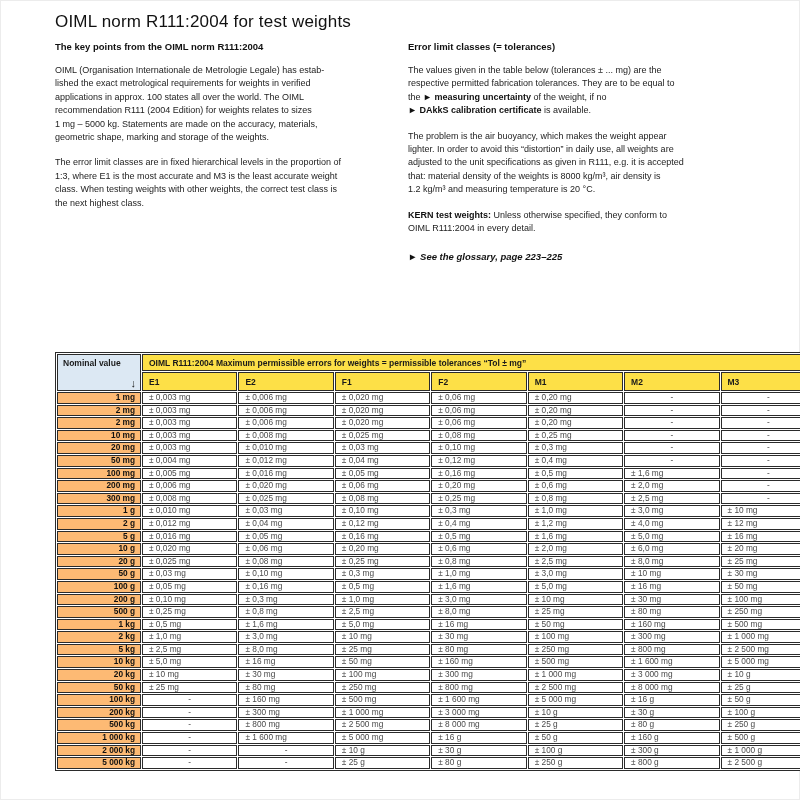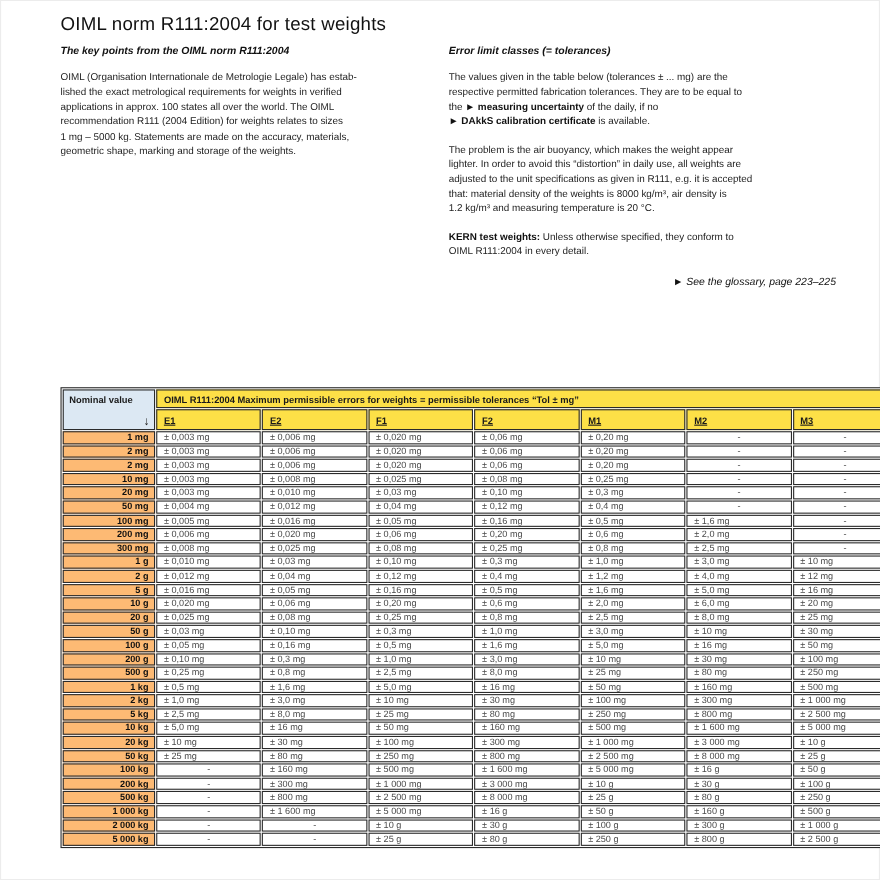--- a/index.html
+++ b/index.html
@@ -8,73 +8,76 @@
     font-family:"Liberation Sans", sans-serif;color:#1a1a1a;
     box-shadow:inset 0 0 0 1px #ececec;overflow:hidden;
   }
   .page-title{
     position:absolute;left:55px;top:12px;font-size:17px;font-weight:400;
     letter-spacing:.2px;color:#111;
   }
   .col{position:absolute;top:41px;}
   .col-left{left:55px;width:340px;}
   .col-right{left:408px;width:352px;}
-  .sec-heading{font-size:9.5px;font-weight:bold;margin:0 0 9px 0;color:#111;font-style:italic;}
+  .sec-heading{font-size:9.5px;font-weight:bold;margin:0 0 9px 0;color:#111;}
   .para{
     font-size:9px;line-height:13.4px;margin:12px 0 11px 0;color:#232323;
     white-space:pre-line;
   }
   .para .b{font-weight:bold;color:#111;}
   .glossary{
-    font-size:9.5px;font-weight:normal;font-style:italic;margin-top:16px;color:#111;
+    font-size:9.5px;font-weight:bold;font-style:italic;margin-top:16px;color:#111;
     white-space:pre-line;
-    text-align:right;
   }
   .mt{margin-top:14px;}
 
   .table-wrap{position:absolute;left:55px;top:352px;}
   table{
     border-collapse:separate;border-spacing:1px;table-layout:fixed;
     width:763px;border:1px solid #2b2b2b;background:#fff;
   }
   th,td{border:1px solid #2b2b2b;overflow:hidden;box-sizing:border-box;}
   thead th{background:#fde047;font-size:8.5px;text-align:left;vertical-align:middle;}
   th.nominal-head{position:relative;vertical-align:top;padding:3px 4px 0 5px;background:#dce8f3;}
   th.nominal-head .arrow{
     position:absolute;right:4px;bottom:1px;font-size:11px;font-weight:bold;line-height:11px;
   }
   th.span-head{height:17px;padding:0 0 0 6px;}
-  th.class-head{height:19px;padding:0 0 0 6px;text-decoration:underline;}
+  th.class-head{height:19px;padding:0 0 0 6px;}
   tbody td{height:9.6px;font-size:8.3px;line-height:9.6px;vertical-align:middle;}
   td.nominal{
     background:#fdba74;font-weight:bold;text-align:right;padding:0 5px 0 0;color:#111;
   }
   td.val{padding:0 0 0 6px;color:#4a4a4a;text-align:left;}
   td.val.dash{text-align:center;padding:0;}
 </style>
 </head>
 <body>
 
 <div class="page-title">OIML norm R111:2004 for test weights</div>
 
 <div class="col col-left">
   <h3 class="sec-heading">The key points from the OIML norm R111:2004</h3>
   <p class="para">OIML (Organisation Internationale de Metrologie Legale) has estab-
 lished the exact metrological requirements for weights in verified
 applications in approx. 100 states all over the world. The OIML
 recommendation R111 (2004 Edition) for weights relates to sizes
 1 mg – 5000 kg. Statements are made on the accuracy, materials,
 geometric shape, marking and storage of the weights.</p>
+  <p class="para">The error limit classes are in fixed hierarchical levels in the proportion of
+1:3, where E1 is the most accurate and M3 is the least accurate weight
+class. When testing weights with other weights, the correct test class is
+the next highest class.</p>
 </div>
 
 <div class="col col-right">
   <h3 class="sec-heading">Error limit classes (= tolerances)</h3>
   <p class="para"><span>The values given in the table below (tolerances ± ... mg) are the
 respective permitted fabrication tolerances. They are to be equal to
-the </span><span class="b">► measuring uncertainty</span><span> of the daily, if no
+the </span><span class="b">► measuring uncertainty</span><span> of the weight, if no
 </span><span class="b">► DAkkS calibration certificate</span><span> is available.</span></p>
   <p class="para">The problem is the air buoyancy, which makes the weight appear
 lighter. In order to avoid this “distortion” in daily use, all weights are
 adjusted to the unit specifications as given in R111, e.g. it is accepted
 that: material density of the weights is 8000 kg/m³, air density is
 1.2 kg/m³ and measuring temperature is 20 °C.</p>
   <p class="para"><span class="b">KERN test weights:</span><span> Unless otherwise specified, they conform to
 OIML R111:2004 in every detail.</span></p>
   <p class="glossary">► See the glossary, page 223–225</p>
 </div>

